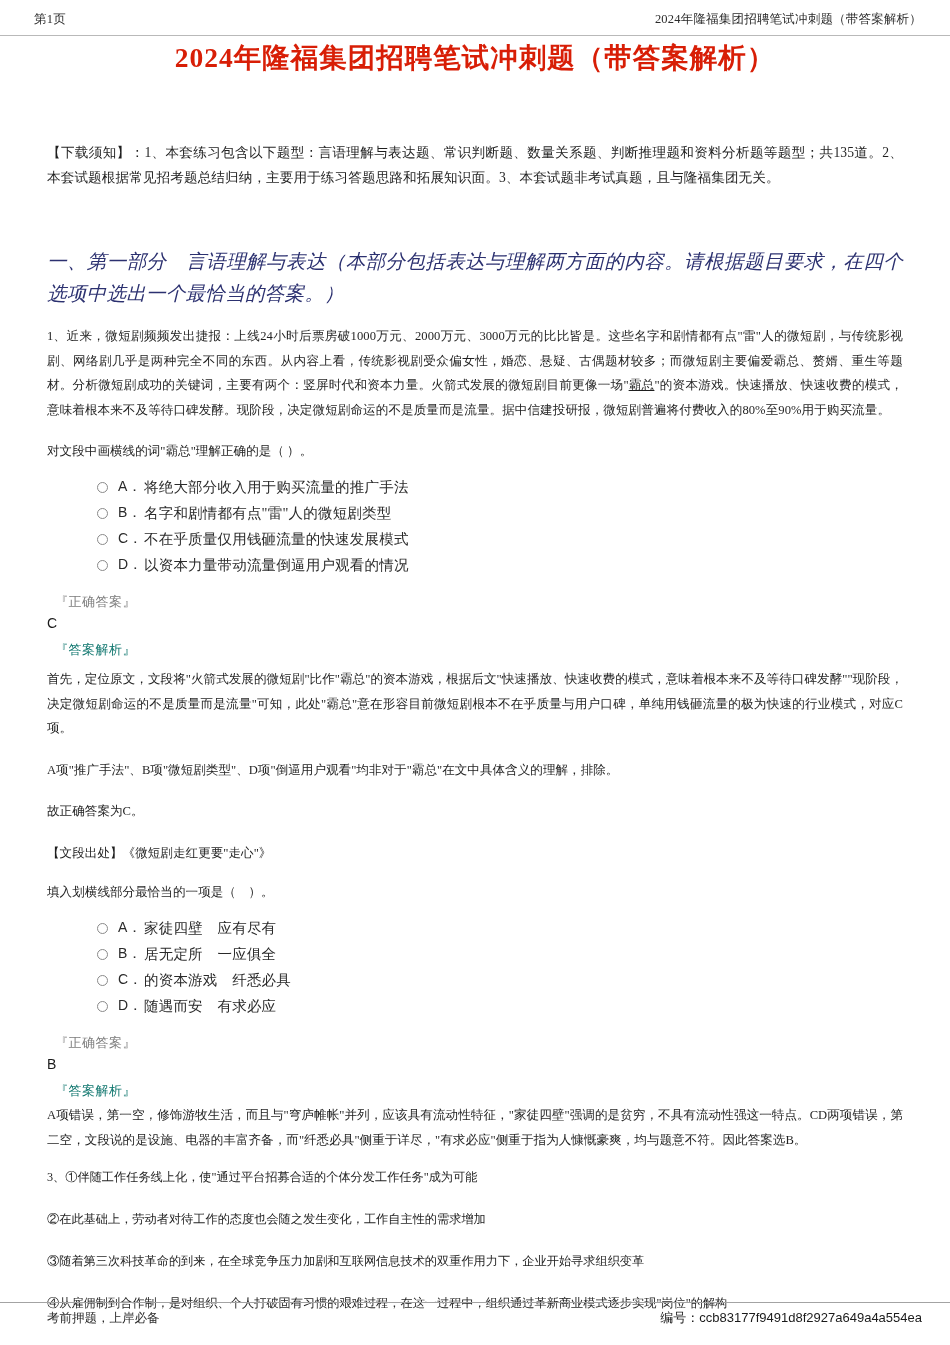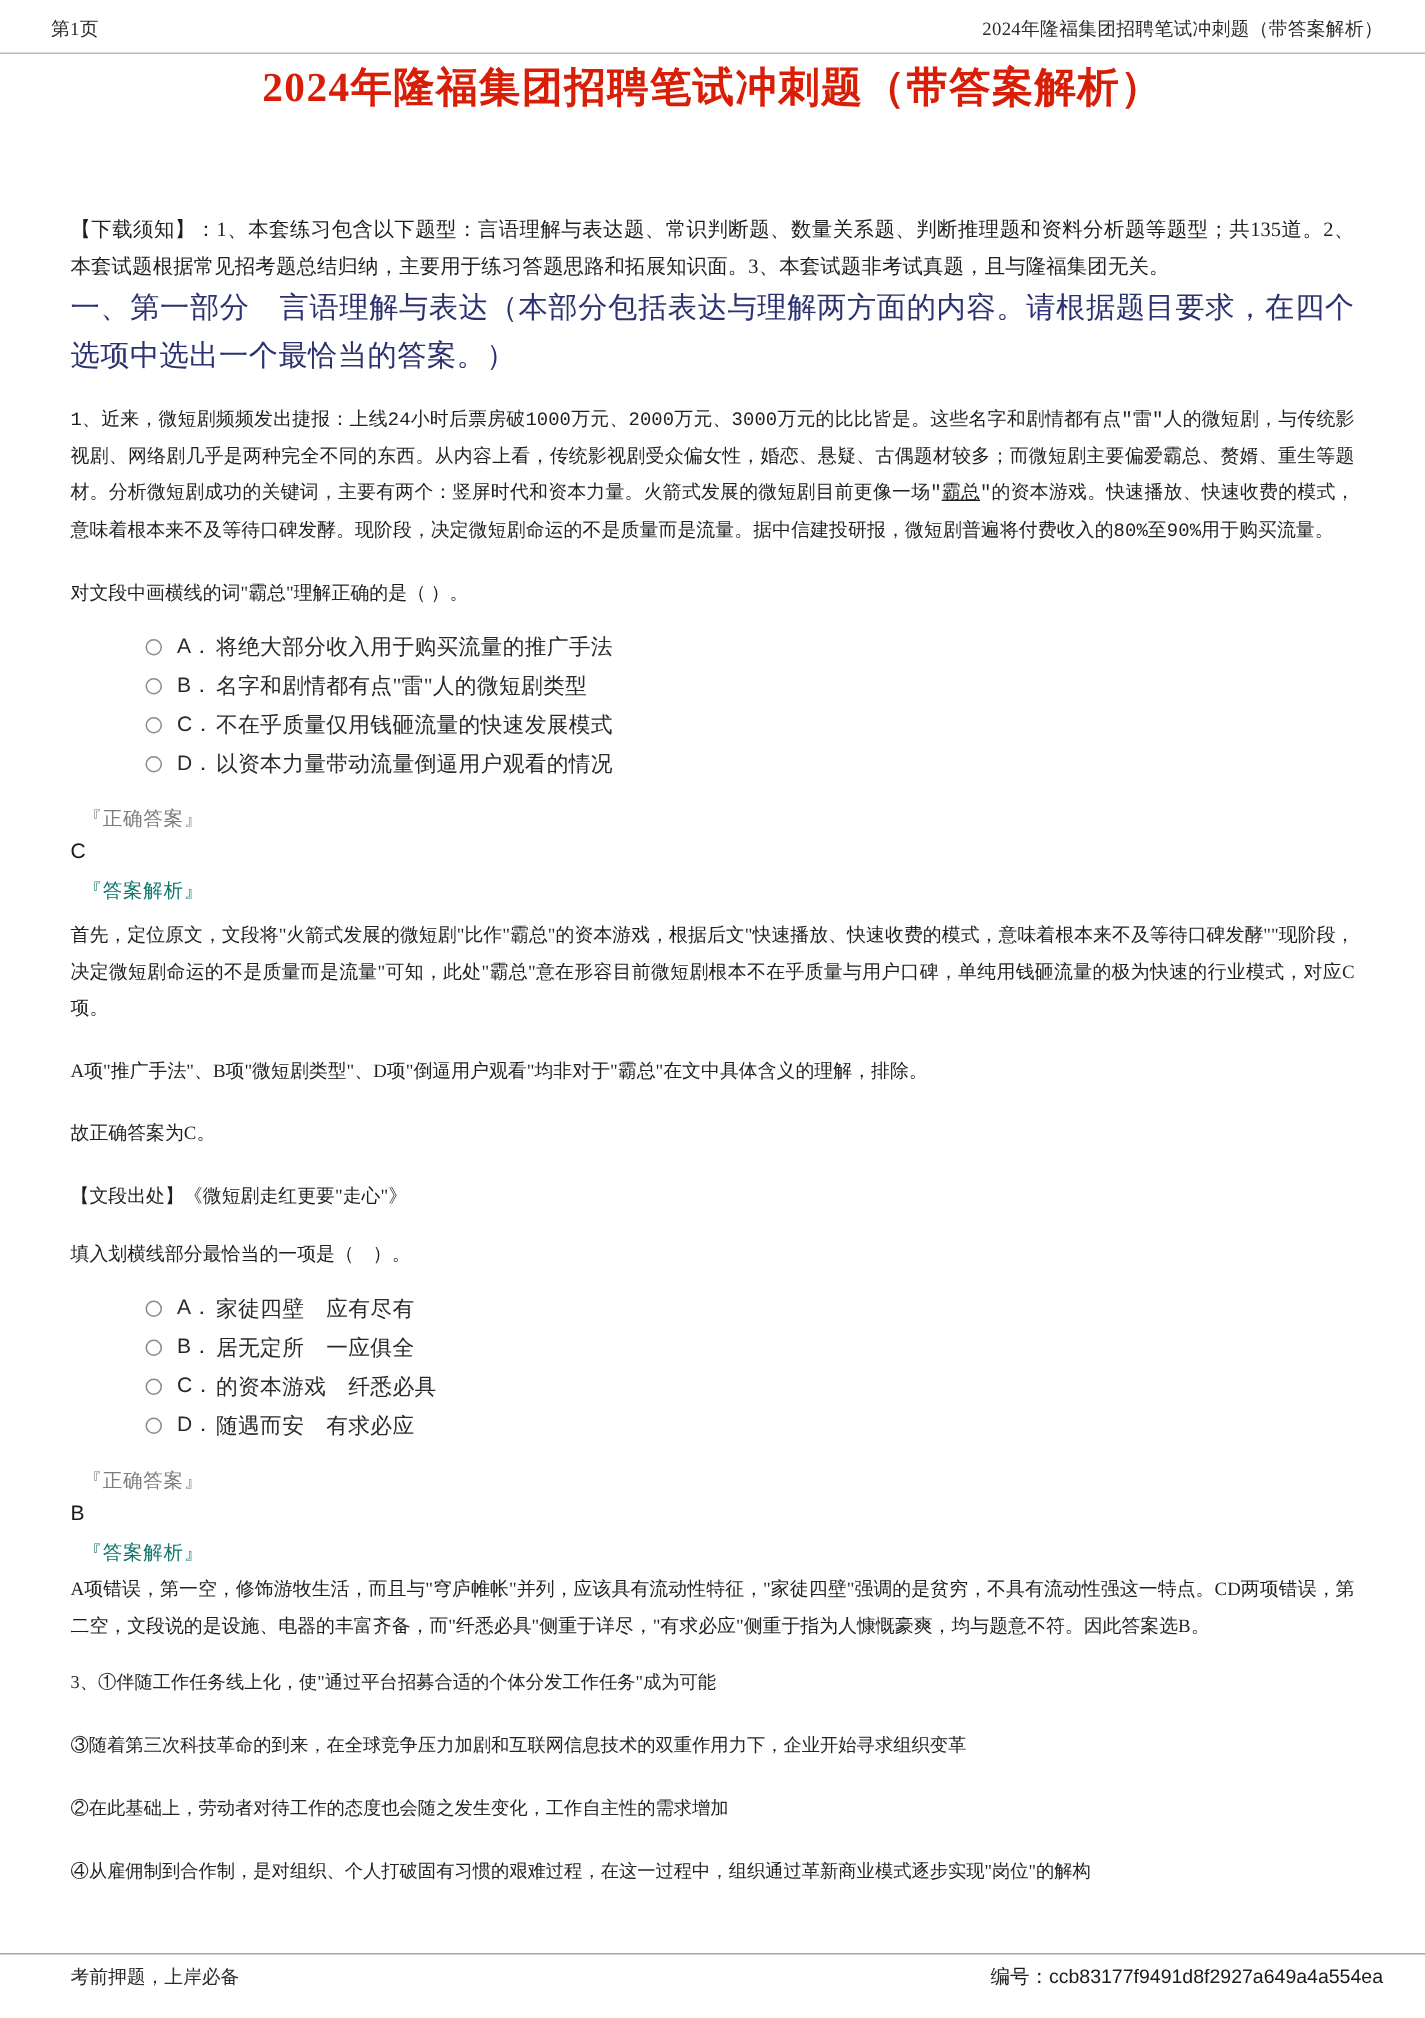--- a/index.html
+++ b/index.html
@@ -74,36 +74,37 @@
 
   .notice {
     font-size: 13.6px;
     line-height: 25px;
     text-align: justify;
     color: #1f1f1f;
     letter-spacing: .1px;
   }
 
   .section-heading {
+    margin-top: 56px;
     font-size: 19.5px;
     line-height: 32px;
     color: #2c3170;
     letter-spacing: .3px;
     text-align: justify;
+    font-style: italic;
   }
 
   .q-block { margin-top: 14px; }
 
   .q-stem {
     font-size: 12.6px;
     line-height: 24.5px;
     text-align: justify;
     color: #1f1f1f;
     letter-spacing: .05px;
-    font-family: Liberation Mono, monospace;
   }
   .q-stem .uline { text-decoration: underline; }
 
   .q-prompt {
     margin-top: 18px;
     font-size: 12.6px;
     line-height: 22px;
     color: #1f1f1f;
   }
 
@@ -291,22 +292,22 @@
       </div>
 
       <div class="ans-label">『正确答案』</div>
       <div class="ans-value">B</div>
       <div class="expl-label">『答案解析』</div>
       <div class="expl-para" style="margin-top:2px;">A项错误，第一空，修饰游牧生活，而且与"穹庐帷帐"并列，应该具有流动性特征，"家徒四壁"强调的是贫穷，不具有流动性强这一特点。CD两项错误，第二空，文段说的是设施、电器的丰富齐备，而"纤悉必具"侧重于详尽，"有求必应"侧重于指为人慷慨豪爽，均与题意不符。因此答案选B。</div>
     </div>
 
     <div class="q-block">
       <div class="q3-item first">3、①伴随工作任务线上化，使"通过平台招募合适的个体分发工作任务"成为可能</div>
+      <div class="q3-item">②在此基础上，劳动者对待工作的态度也会随之发生变化，工作自主性的需求增加</div>
       <div class="q3-item">③随着第三次科技革命的到来，在全球竞争压力加剧和互联网信息技术的双重作用力下，企业开始寻求组织变革</div>
-      <div class="q3-item">②在此基础上，劳动者对待工作的态度也会随之发生变化，工作自主性的需求增加</div>
       <div class="q3-item">④从雇佣制到合作制，是对组织、个人打破固有习惯的艰难过程，在这一过程中，组织通过革新商业模式逐步实现"岗位"的解构</div>
     </div>
 
   </div>
 
   <div class="running-footer">
     <span class="ftr-left">考前押题，上岸必备</span>
     <span class="ftr-right"><span class="num-label">编号：</span><span>ccb83177f9491d8f2927a649a4a554ea</span></span>
   </div>
 

